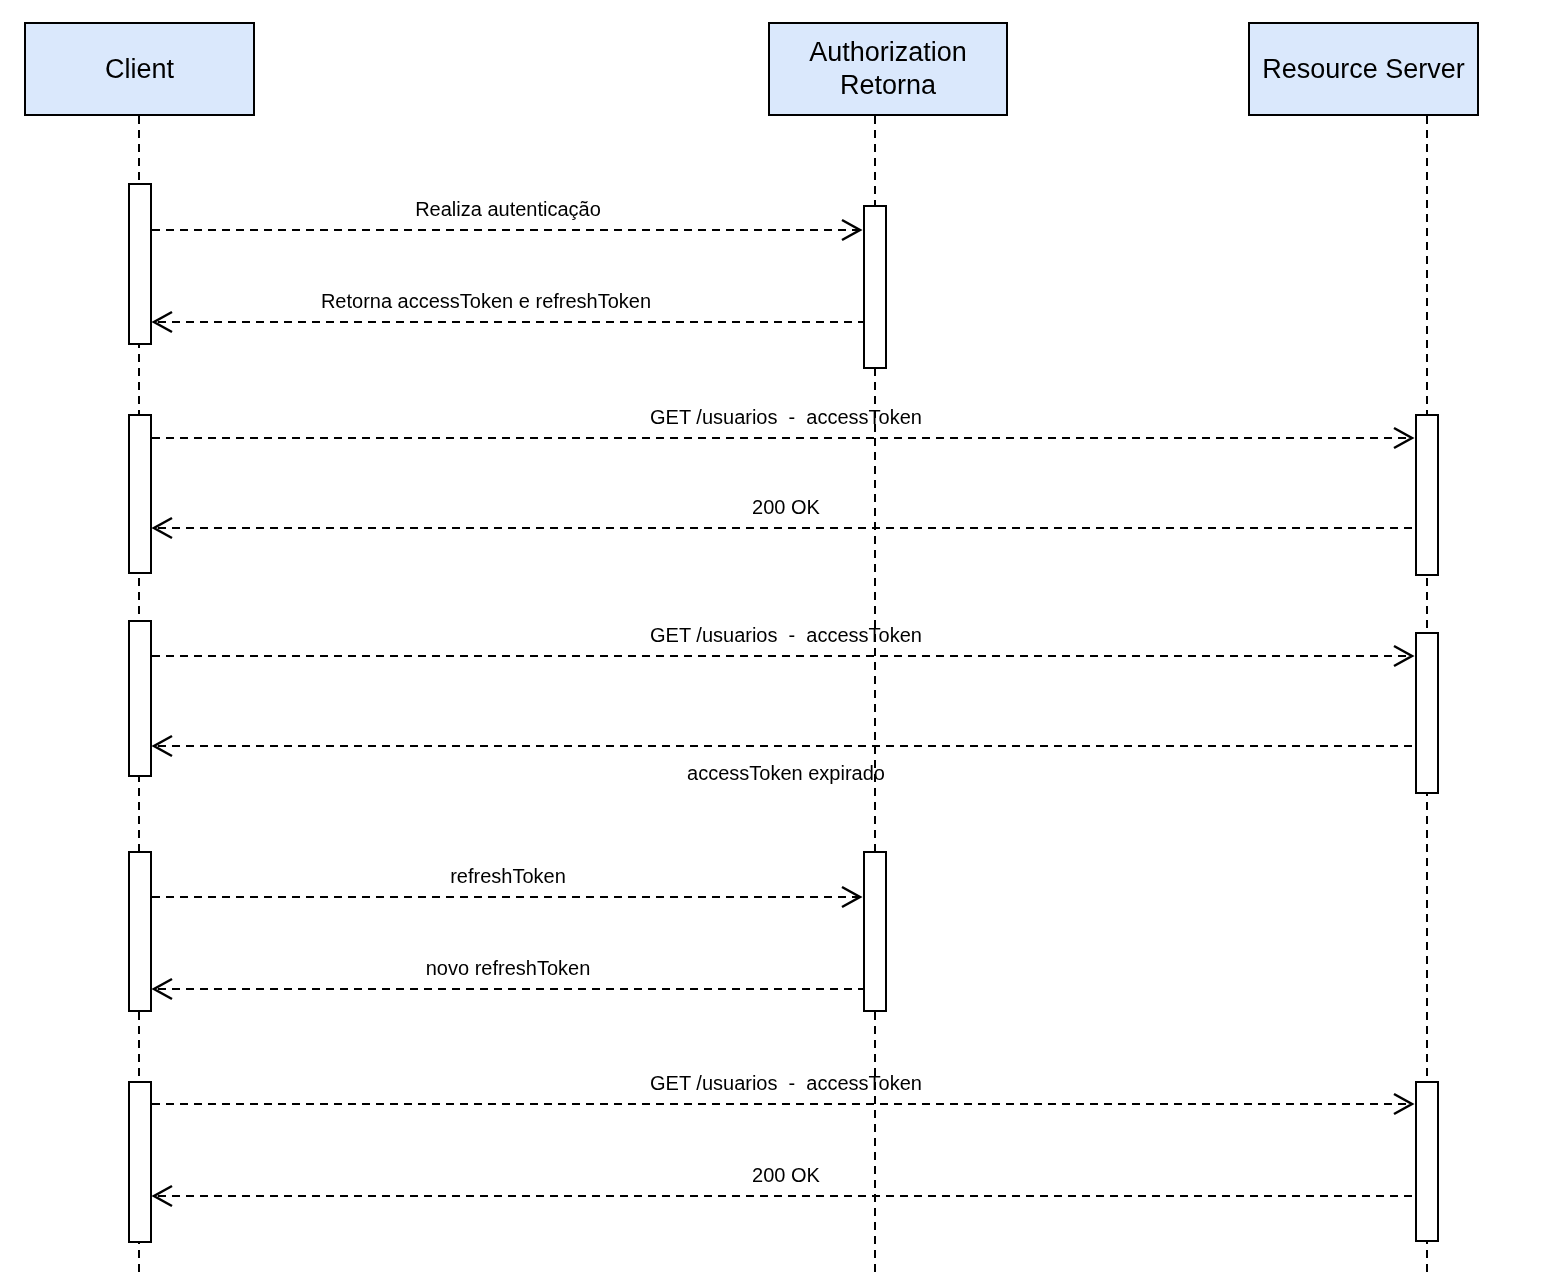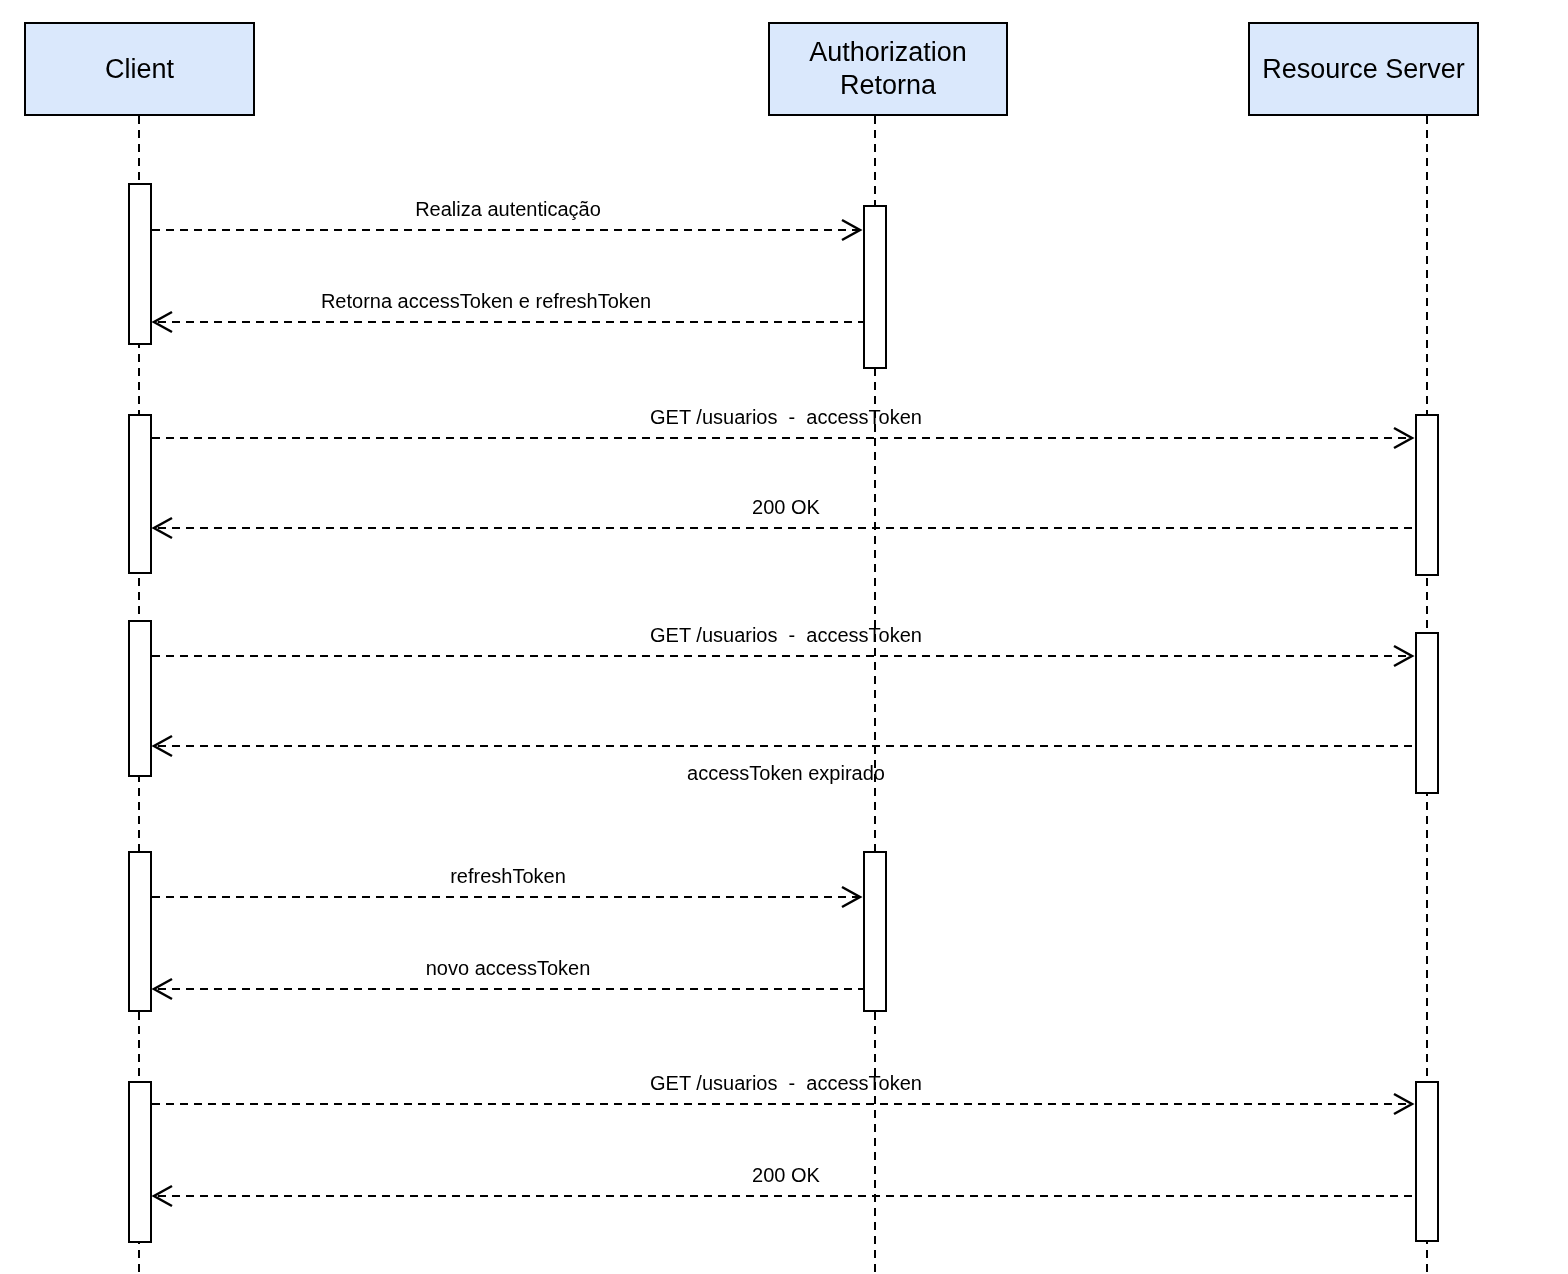--- a/index.html
+++ b/index.html
@@ -161,21 +161,21 @@
   </div>
 
   <div class="msg-label" style="left:508px; top:861px;">refreshToken</div>
   <div class="msg-line" style="left:152px; top:896px; width:706px;"></div>
   <div class="arrowhead" style="left:839px; top:884px;">
     <svg width="24" height="26" viewBox="0 0 24 26">
         <path d="M3 3 L21 13 L3 23" fill="none" stroke="#000" stroke-width="2.5"></path>
       </svg>
   </div>
 
-  <div class="msg-label" style="left:508px; top:953px;">novo accessToken</div>
+  <div class="msg-label" style="left:508px; top:953px;">novo refreshToken</div>
   <div class="msg-line" style="left:158px; top:988px; width:705px;"></div>
   <div class="arrowhead" style="left:151px; top:976px;">
     <svg width="24" height="26" viewBox="0 0 24 26">
         <path d="M21 3 L3 13 L21 23" fill="none" stroke="#000" stroke-width="2.5"></path>
       </svg>
   </div>
 
   <div class="msg-label" style="left:786px; top:1068px;">GET /usuarios  -  accessToken</div>
   <div class="msg-line" style="left:152px; top:1103px; width:1258px;"></div>
   <div class="arrowhead" style="left:1391px; top:1091px;">

